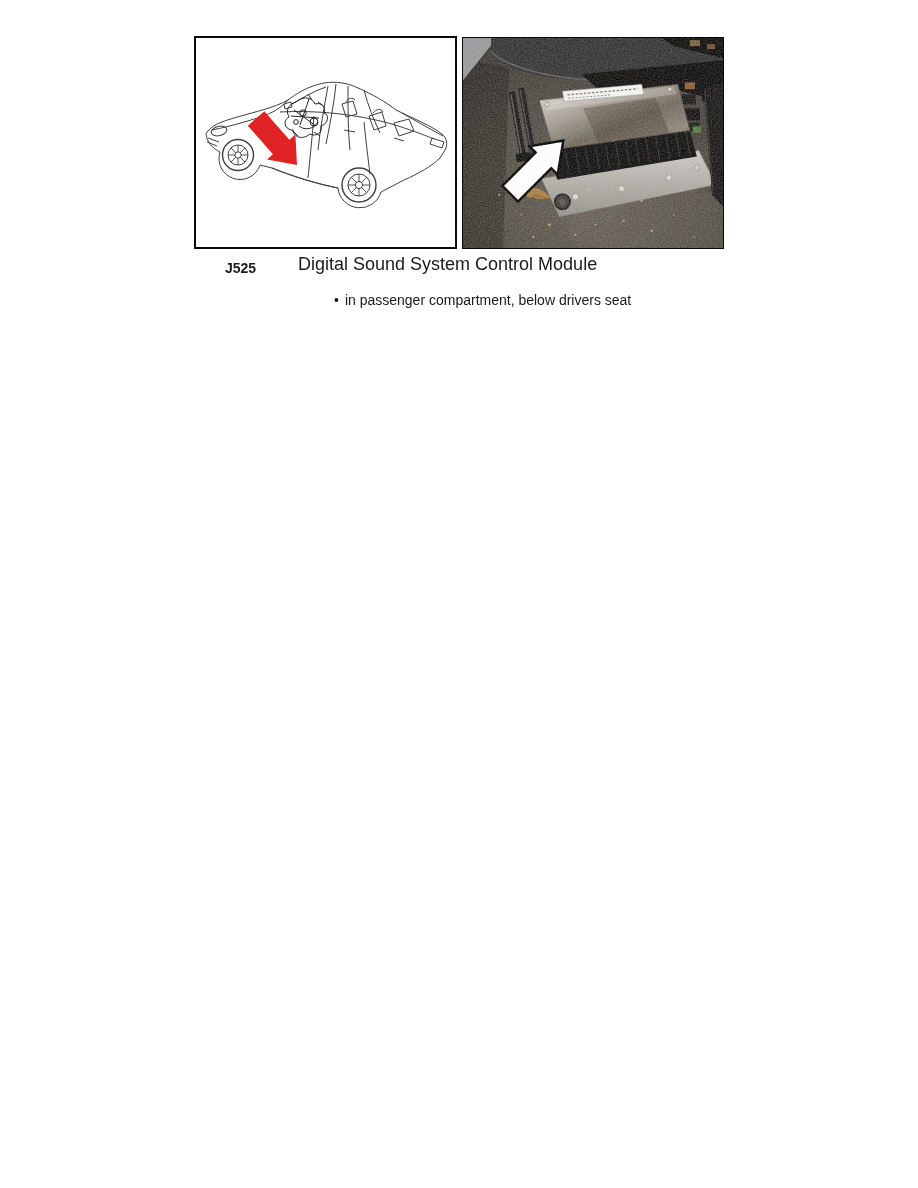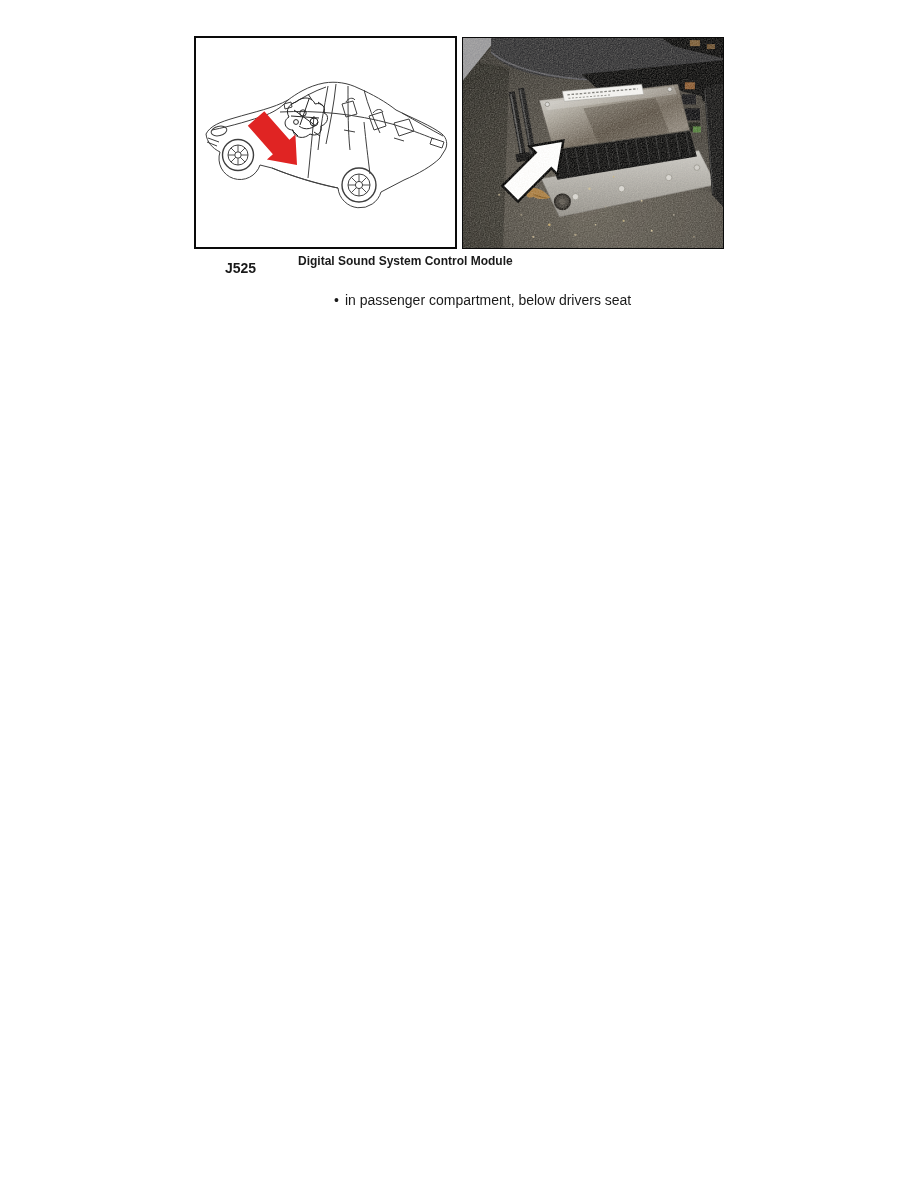--- a/index.html
+++ b/index.html
@@ -8,21 +8,21 @@
     font-family:"Liberation Sans","DejaVu Sans",sans-serif;color:#1a1a1a;overflow:hidden;
   }
   .fig{position:absolute;box-sizing:border-box;overflow:hidden;}
   .fig-left{left:194px;top:36px;width:263px;height:213px;border:2px solid #0a0a0a;background:#ffffff;}
   .fig-right{left:462px;top:37px;width:262px;height:212px;border:1.5px solid #0a0a0a;background:#3a3733;}
   .fig svg{display:block;width:100%;height:100%;}
   .caption-code{
     position:absolute;left:225px;top:260px;font-size:14px;font-weight:bold;white-space:pre;
   }
   .caption-title{
-    position:absolute;left:298px;top:254px;font-size:12px;font-weight:bold;white-space:pre;
+    position:absolute;left:298px;top:254px;font-size:18px;font-weight:normal;white-space:pre;
   }
   .bullet-row{
     position:absolute;left:334px;top:292px;display:flex;gap:6px;align-items:baseline;
     font-size:14px;font-weight:normal;white-space:pre;
   }
   .bullet-marker{font-size:14px;}
 </style>
 </head>
 <body>
 

